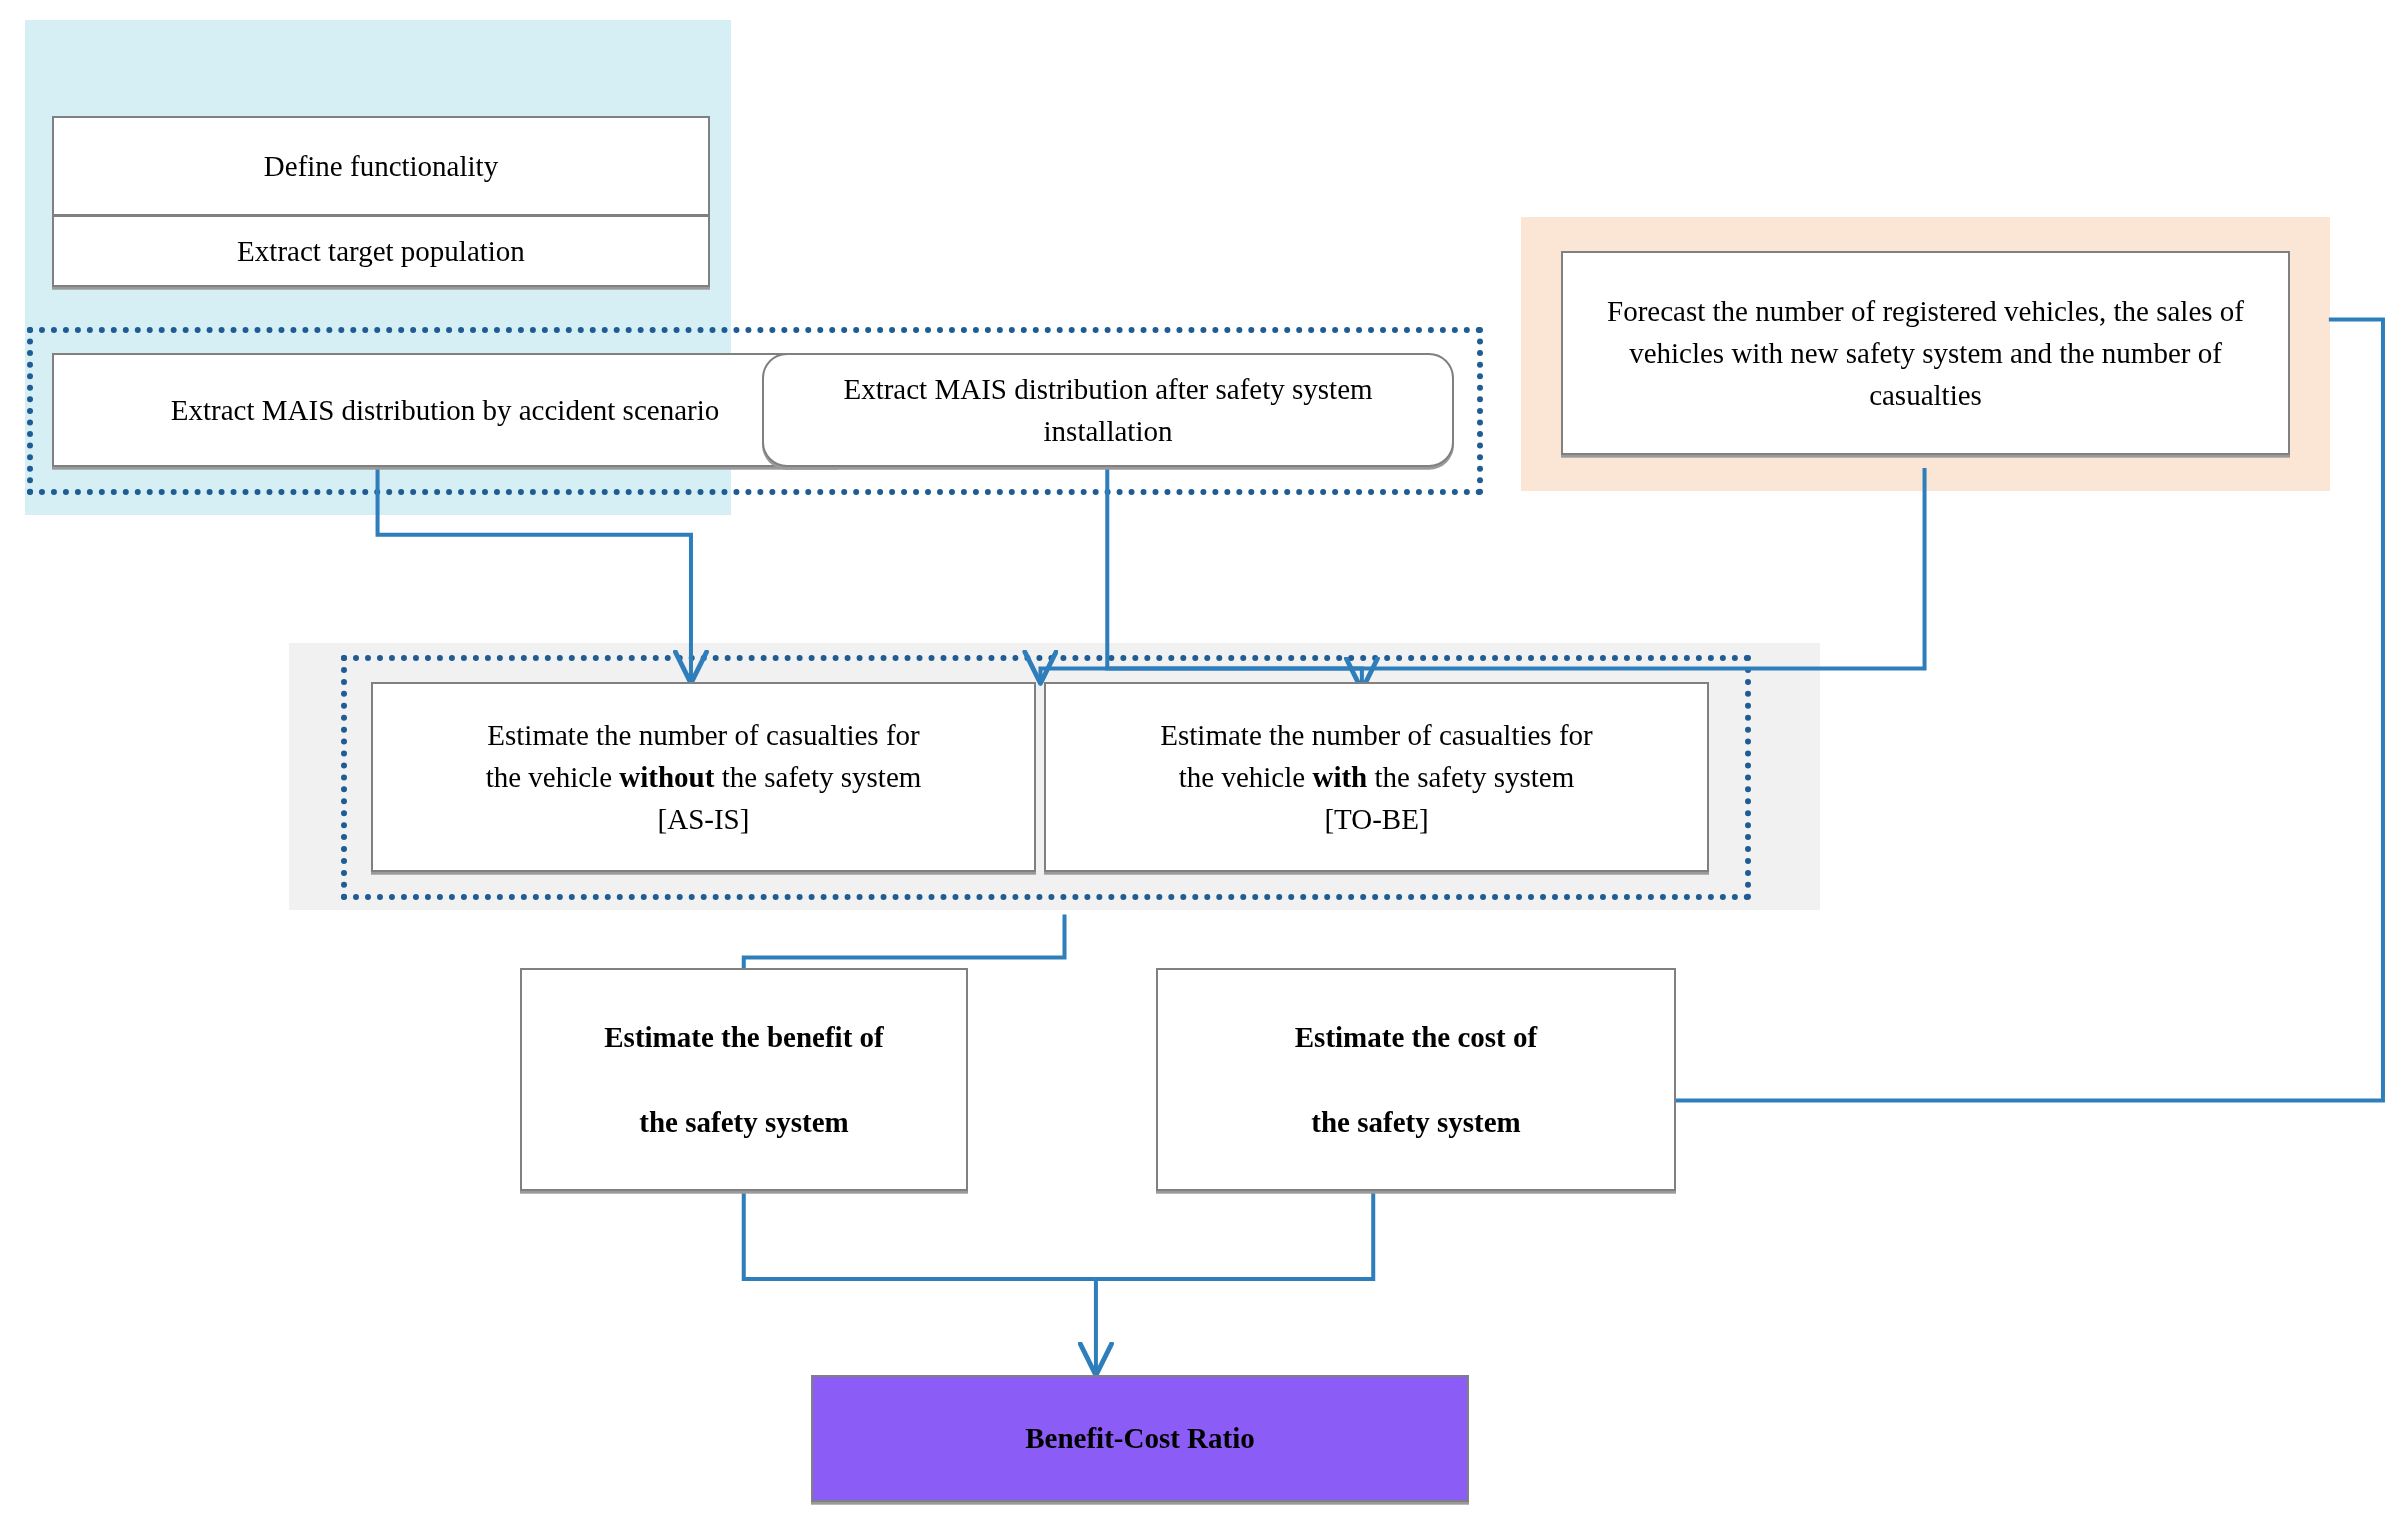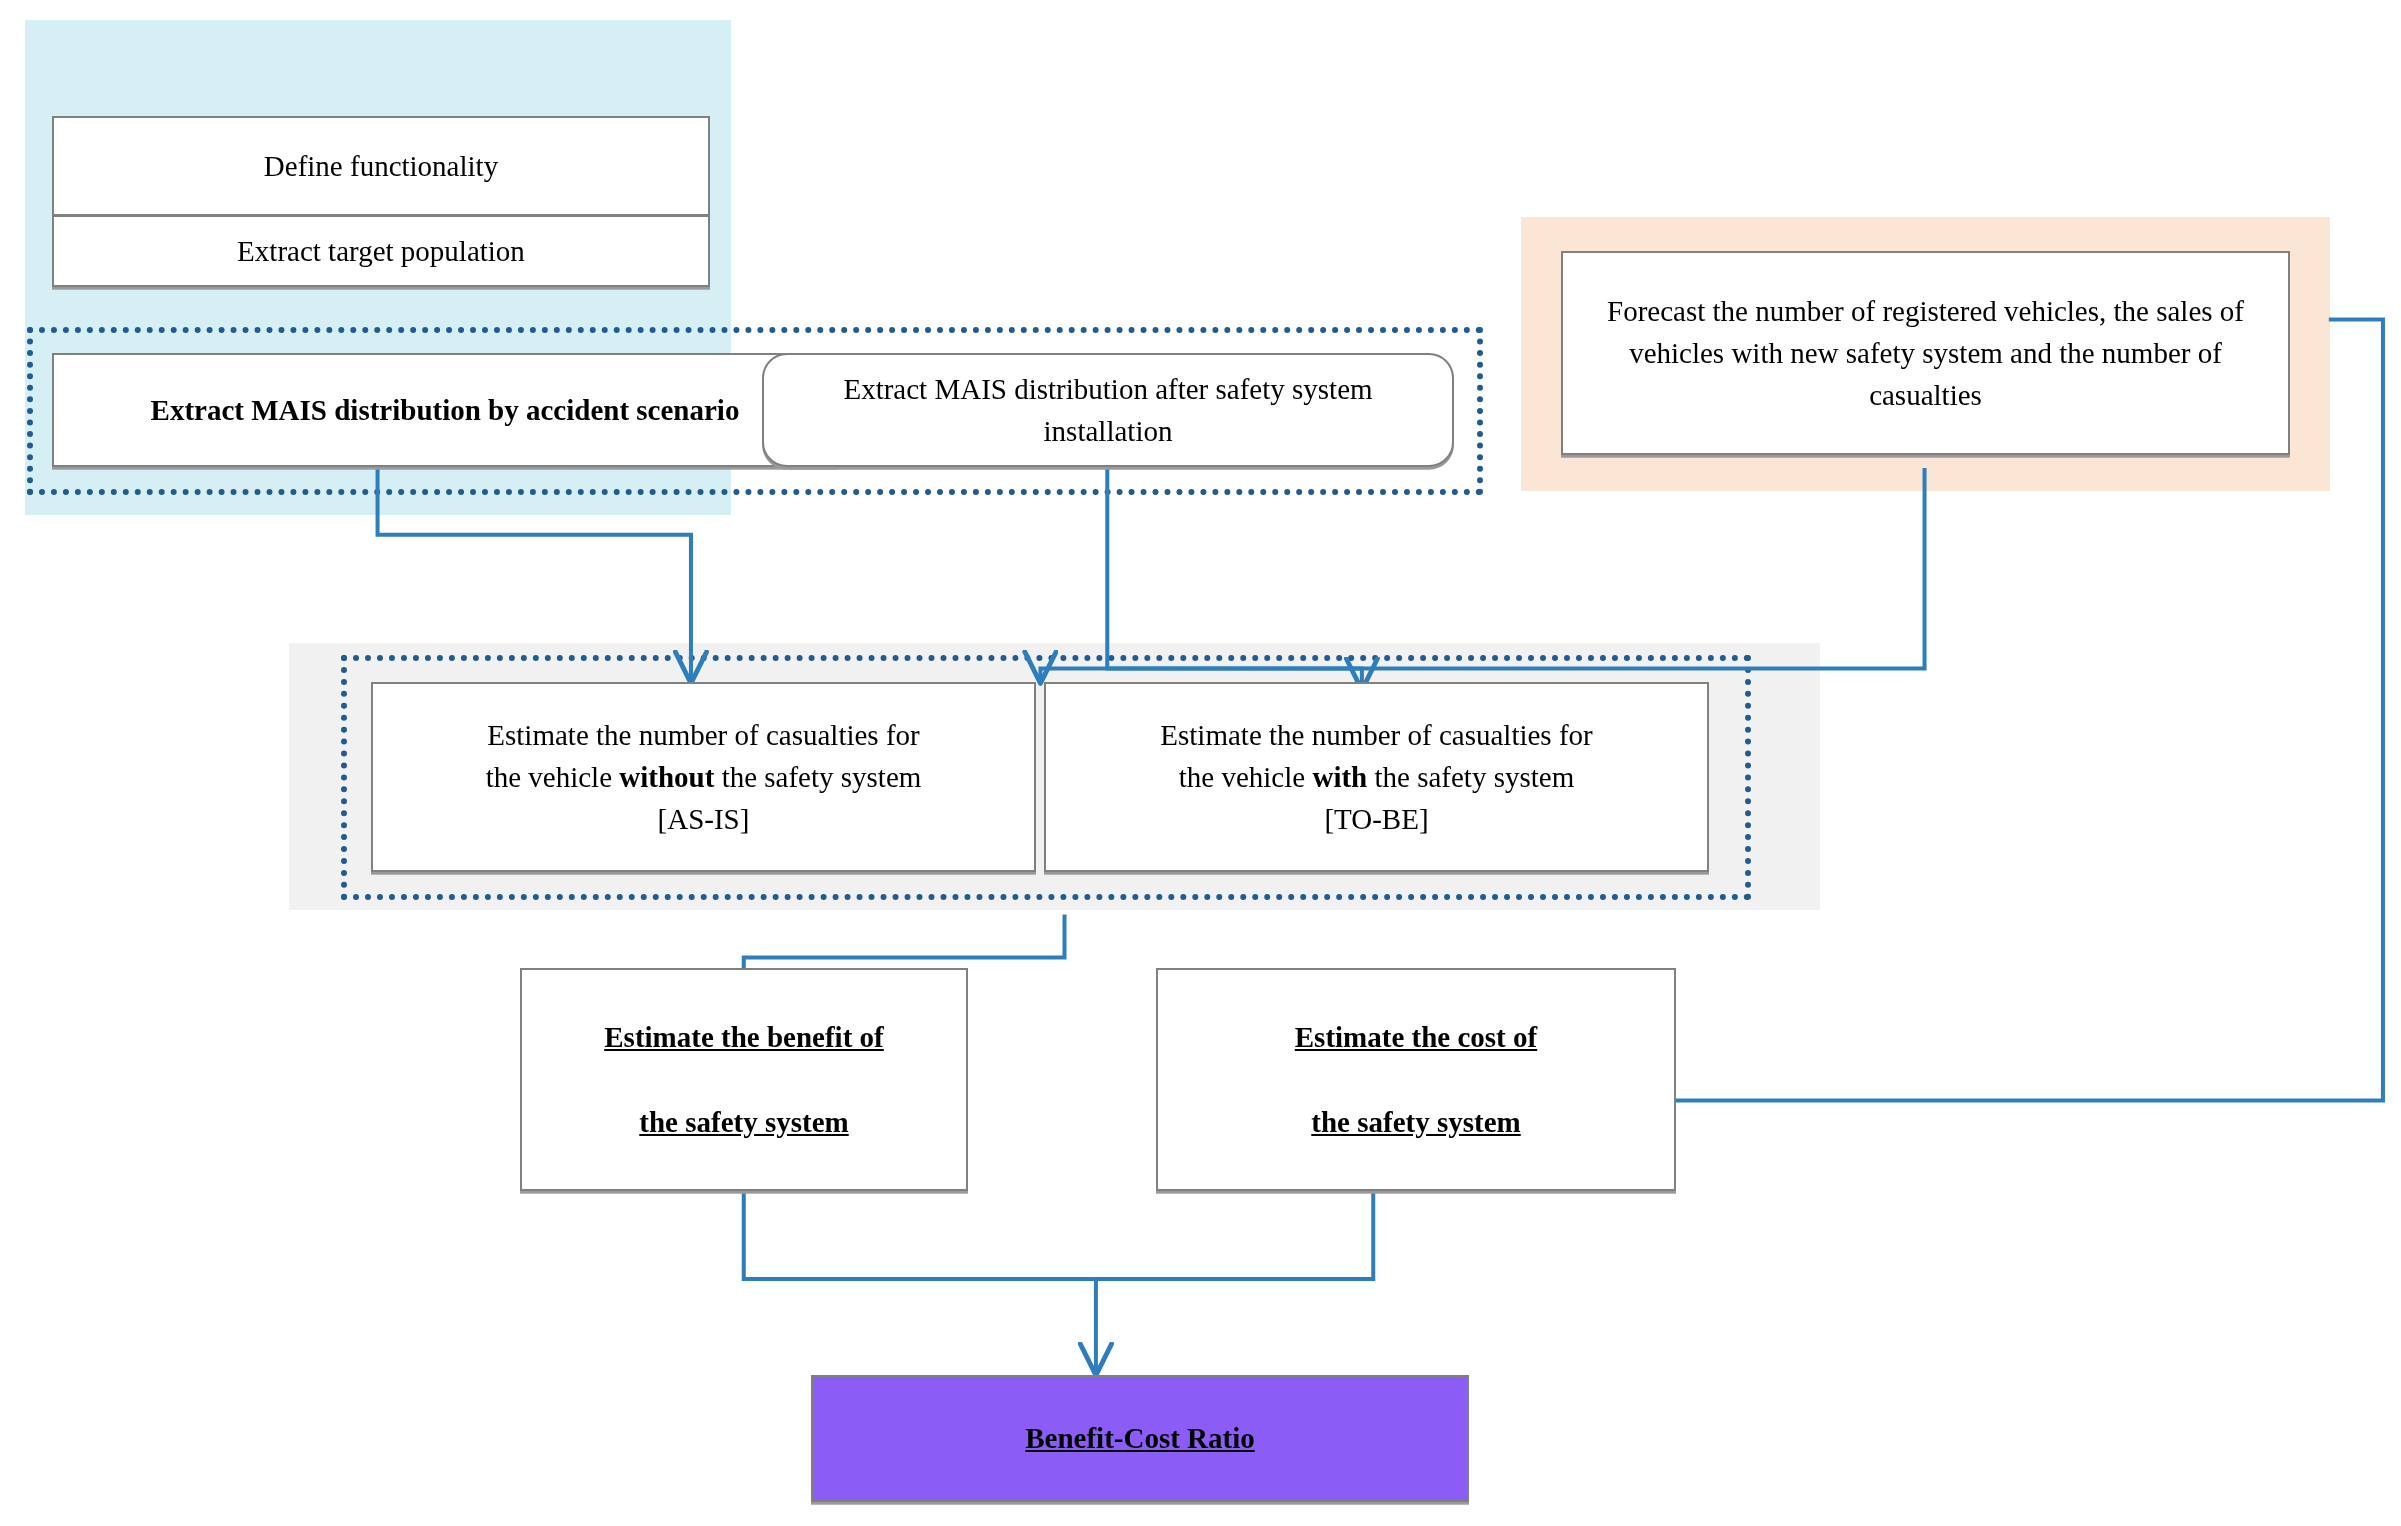--- a/index.html
+++ b/index.html
@@ -32,21 +32,21 @@
     display:flex;align-items:center;justify-content:center;
     text-align:center;
     color:#000000;
     font-size:29px;
     line-height:1.45;
     padding:2.7px 12px;
   }
   .box.gray-fill{background:#8b5cf6;margin-left:44px;}
   .box .inner{width:100%;}
   .box b{font-weight:bold;}
-  .box.bold{font-weight:bold;text-decoration:underline;}
+  .box.bold{font-weight:bold;}
 
   
   #wires{position:absolute;left:0;top:0;width:2401px;height:1527px;overflow:visible;}
 </style>
 </head>
 <body>
 
 <div id="stage">
 
   <div class="region region-blue" style="left:25.4px;top:20px;width:706px;height:495px;"></div>
@@ -86,21 +86,21 @@
   </svg>
 
   <div class="box" style="left:52px;top:82px;width:658px;height:100px;margin-top:34px;">
     <span class="inner">Define functionality</span>
   </div>
 
   <div class="box" style="left:52px;top:215px;width:658px;height:72px;">
     <span class="inner">Extract target population</span>
   </div>
 
-  <div class="box" style="left:52px;top:353px;width:786px;height:114px;font-weight:bold;">
+  <div class="box" style="left:52px;top:353px;width:786px;height:114px;">
     <span class="inner">Extract MAIS  distribution by accident scenario</span>
   </div>
 
   <div class="box" style="left:762px;top:353px;width:692px;height:114px;border-radius:25px;">
     <span class="inner">Extract MAIS  distribution after safety system installation</span>
   </div>
 
   <div class="box" style="left:1561px;top:251px;width:729px;height:204px;">
     <span class="inner">Forecast the number of registered vehicles, the sales of vehicles with new safety system and the number of casualties</span>
   </div>

